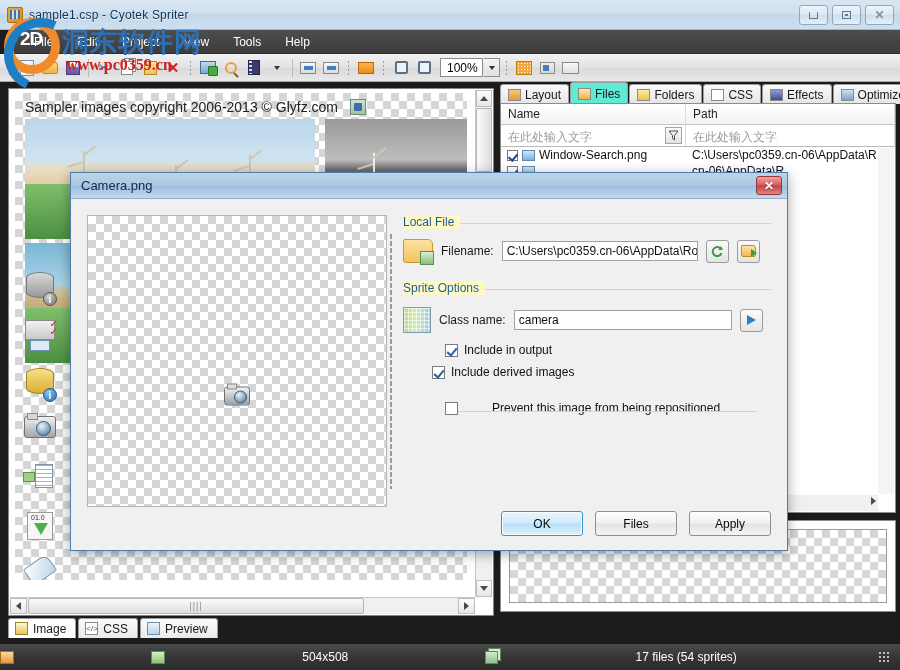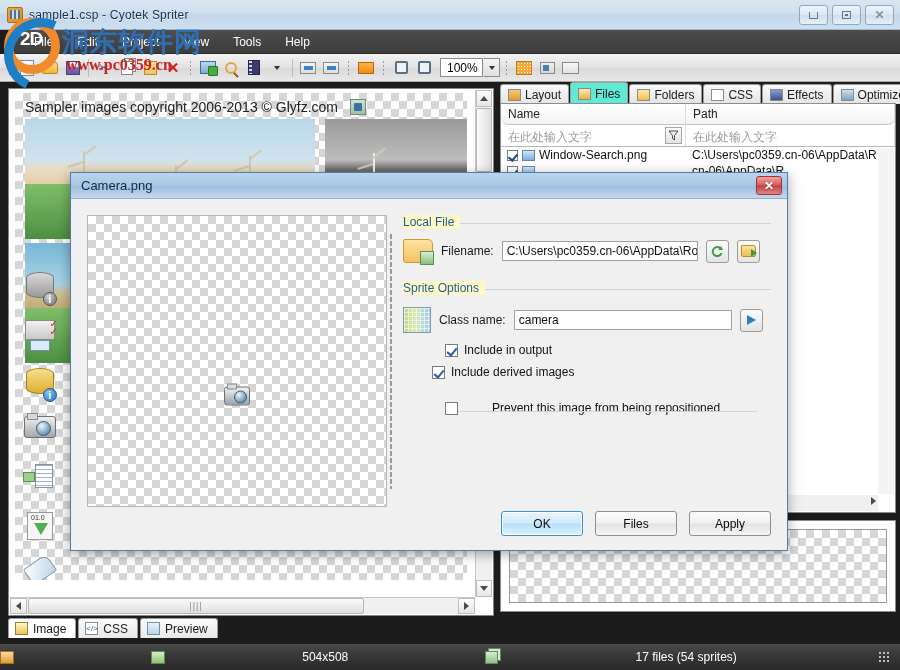--- a/index.html
+++ b/index.html
@@ -265,21 +265,21 @@
   .ti-folders{background:linear-gradient(to bottom,#ffe9a8,#eec24f);}
   .ti-css{background:#fff;}
   .ti-effects{background:linear-gradient(to bottom,#8e9cd6,#3f4e90);}
   .ti-optimize{background:linear-gradient(to bottom,#cfe0f2,#7fa4c9);}
 
   .listbox {
     position:absolute; left:0; top:21px; width:396px; height: 410px;
     background:#fff; border:1px solid #8c8c8c;
   }
   .lheader { display:flex; height:21px; border-bottom:1px solid #c4c4c4;
-    background:linear-gradient(to bottom,#ffffff,#f3f3f3);border-radius:8px; }
+    background:linear-gradient(to bottom,#ffffff,#f3f3f3); }
   .lheader .hcell { font-size:12px; color:#222; padding:3px 0 0 7px; border-right:1px solid #dcdcdc; }
   .lfilter { display:flex; height:22px; border-bottom:1px solid #b9b9b9; background:#fff; }
   .lfilter .fcell { font-size:12px; color:#9a9a9a; padding:4px 0 0 7px; border-right:1px solid #dcdcdc;
     position:relative; display:flex; align-items:center; }
   .funnel { position:absolute; right:3px; top:2px; width:17px; height:17px;
     background:linear-gradient(to bottom,#fbfbfb,#e3e3e3); border:1px solid #a5a5a5;
     display:flex;align-items:center;justify-content:center; }
   .funnel svg { display:block; }
   .lrow { display:flex; height:16px; align-items:center; font-size:12px; color:#111; }
   .lrow .c-name { width:185px; display:flex; align-items:center; gap:4px; padding-left:6px; overflow:hidden; white-space:nowrap;}

